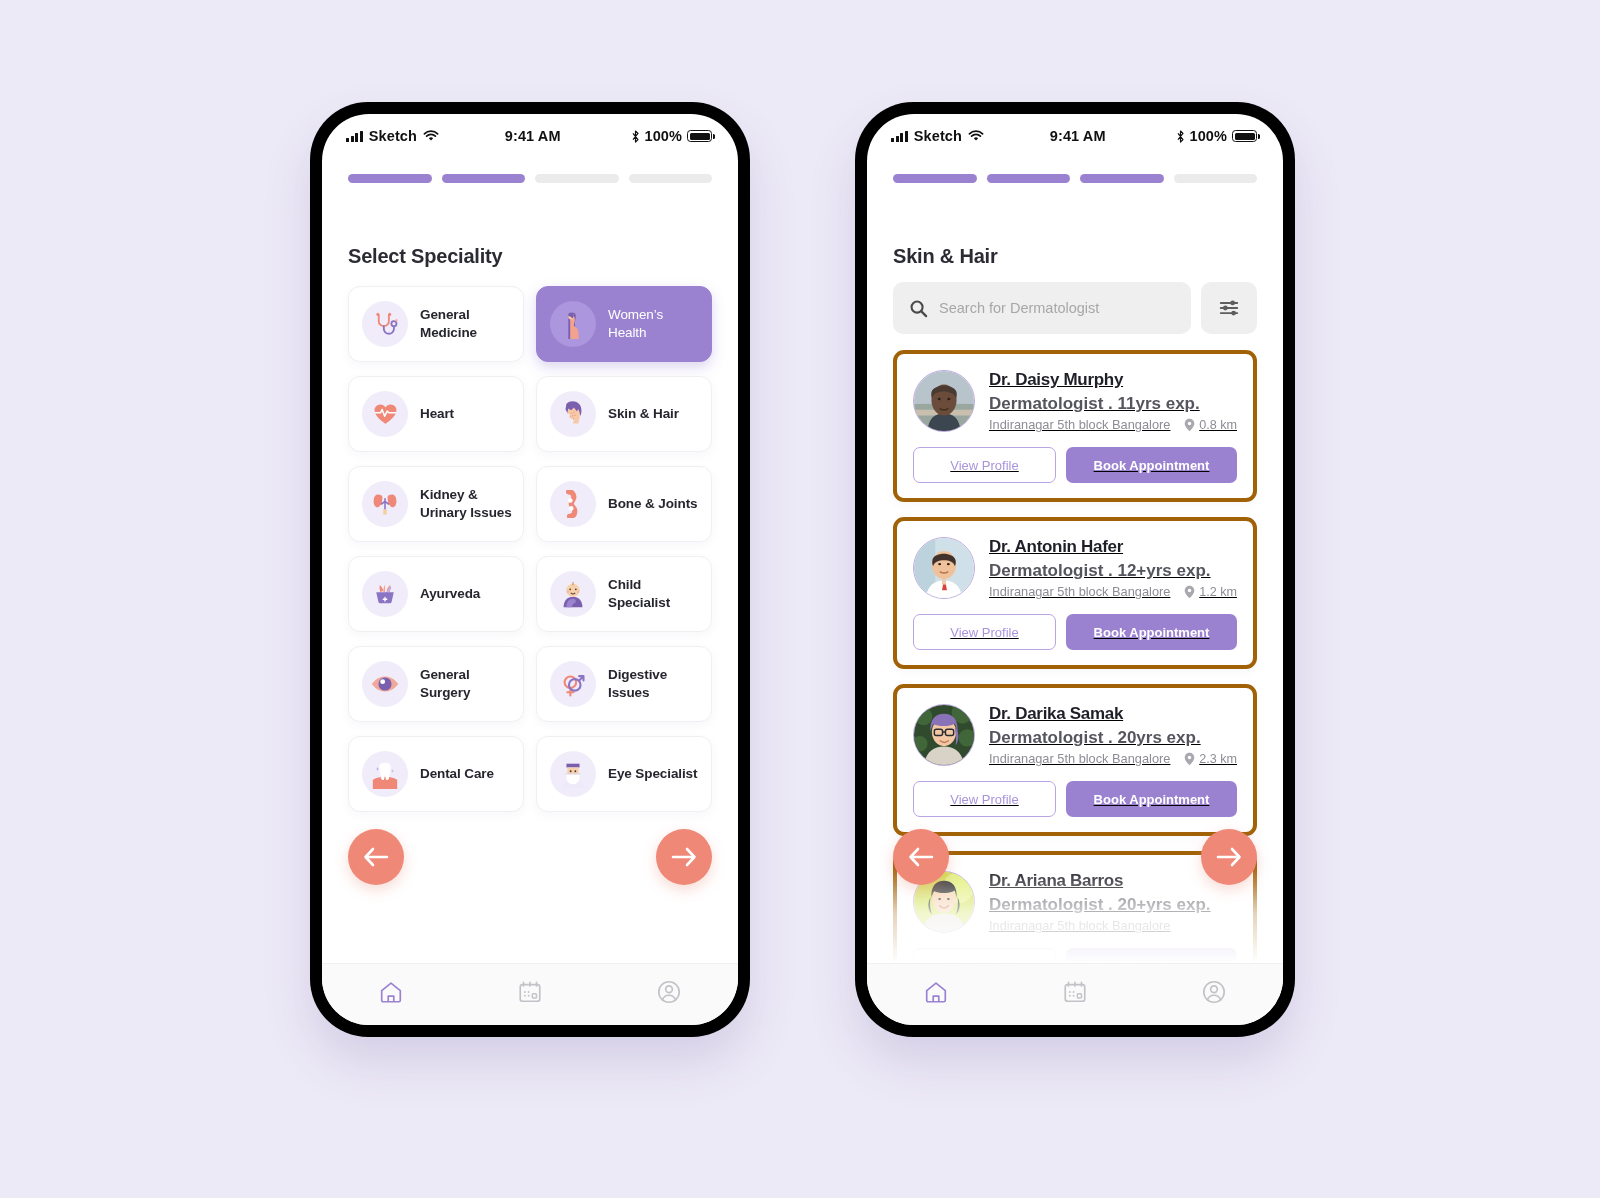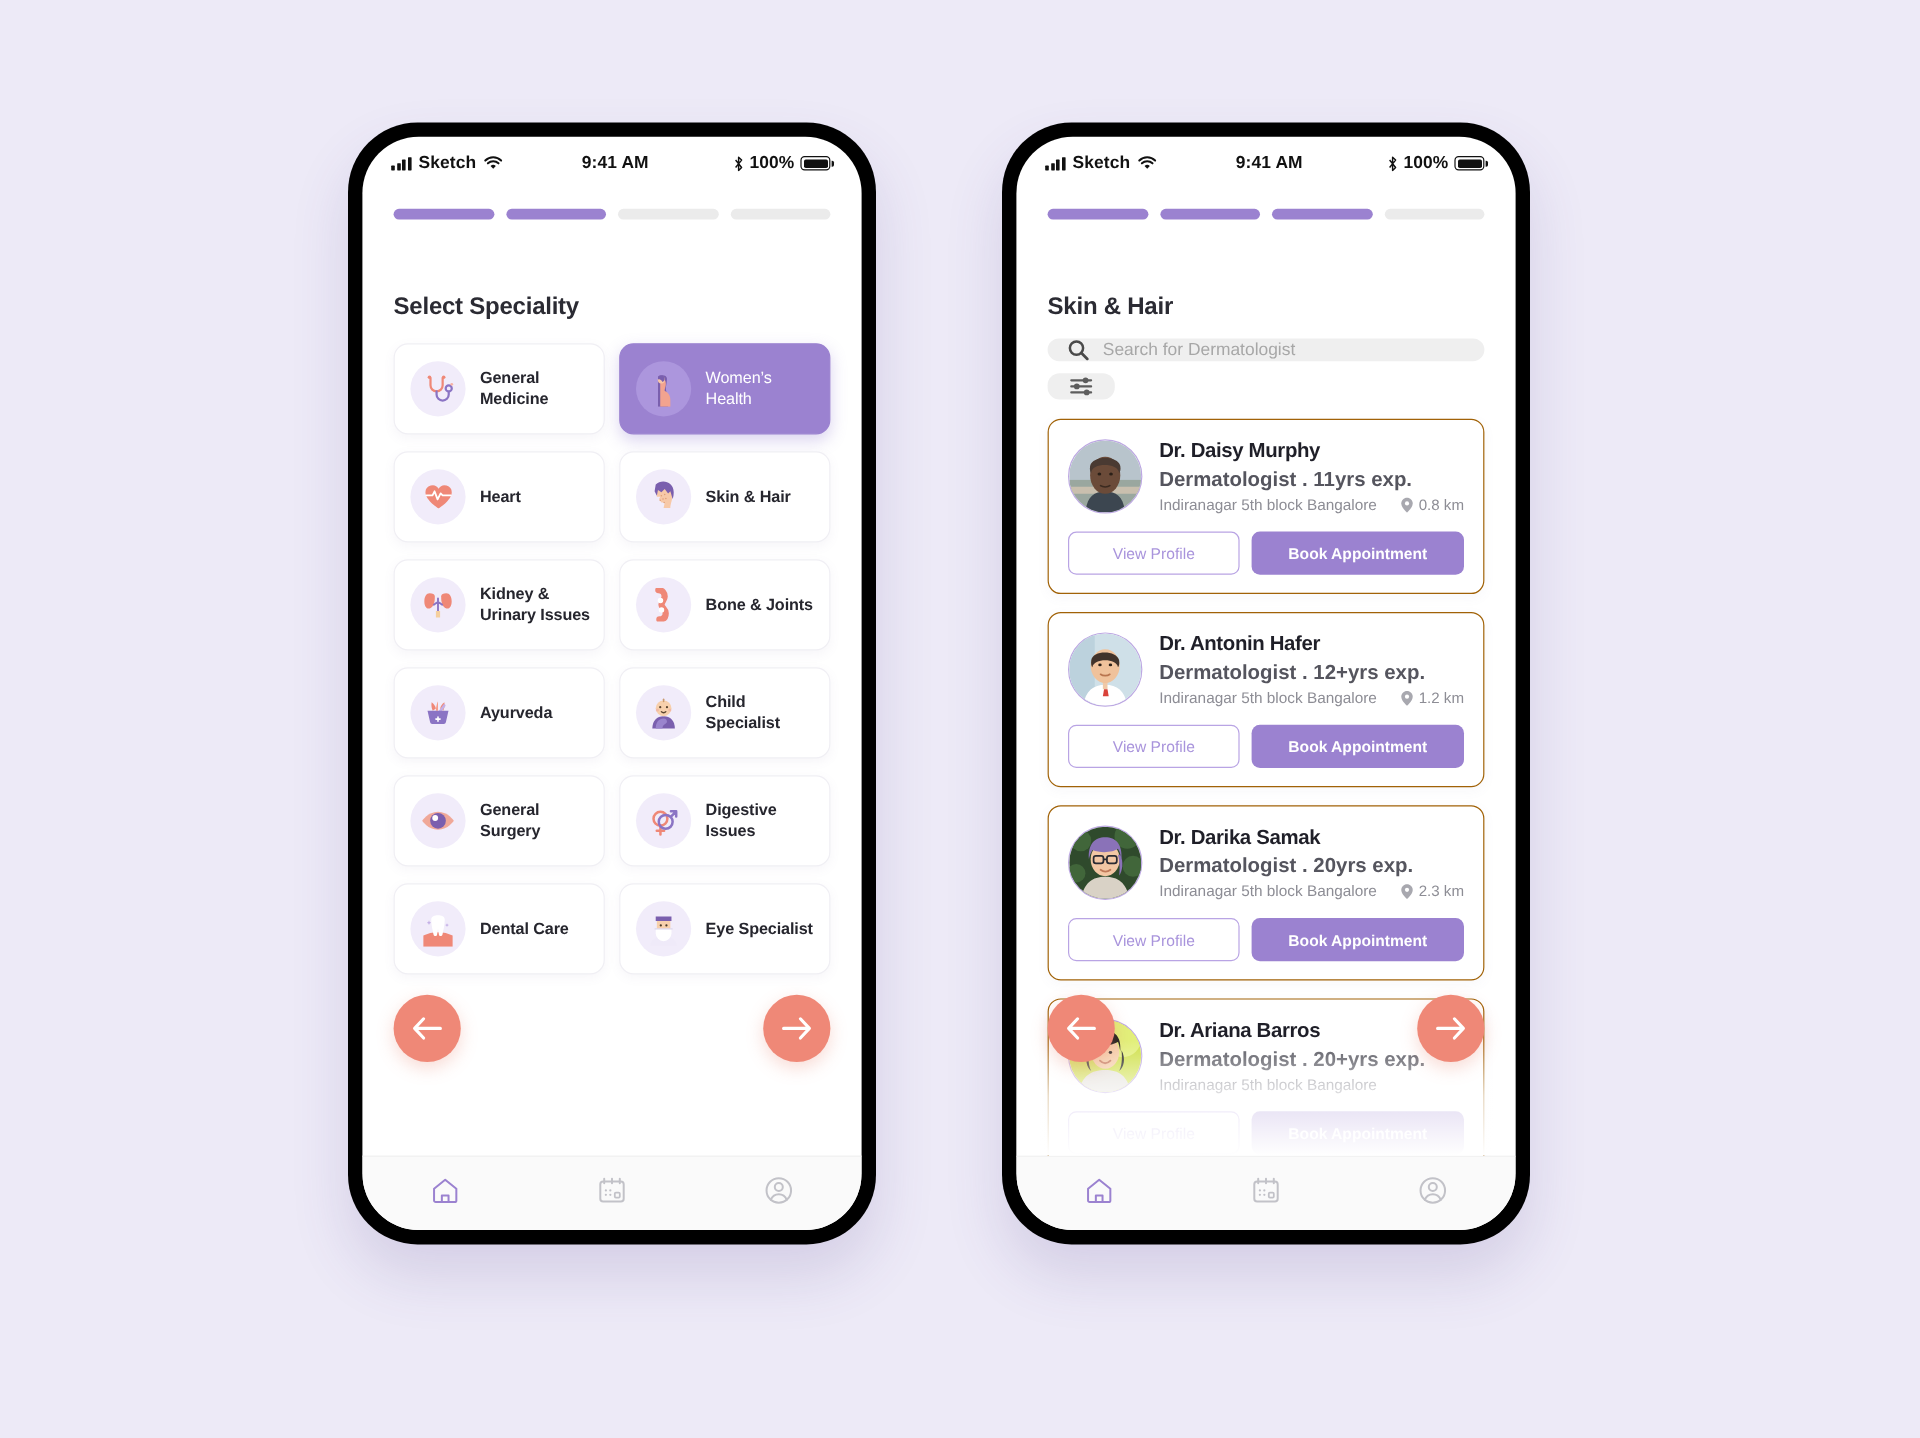--- a/index.html
+++ b/index.html
@@ -12,20 +12,21 @@
   .stage { position: relative; width: 1600px; height: 1198px; }
 
   
   .phone {
     position: absolute;
     width: 440px; height: 935px;
     background: #000;
     border-radius: 58px;
     padding: 12px;
     box-shadow: 0 26px 48px rgba(90, 70, 140, 0.16);
+    margin-left: 20px;
   }
   .phone.left  { left: 290px; top: 102px; }
   .phone.right { left: 835px; top: 102px; }
   .screen {
     position: relative;
     width: 100%; height: 100%;
     background: #ffffff;
     border-radius: 47px;
     overflow: hidden;
     display: flex; flex-direction: column;
@@ -91,41 +92,42 @@
     background: #f1ecfa; display: flex; align-items: center; justify-content: center;
   }
   .spec-card.sel .spec-ic { background: #ac96dd; }
   .spec-label {
     font-size: 13.5px; font-weight: bold; color: #26262e;
     line-height: 1.35; letter-spacing: -.1px;
   }
   .spec-card.sel .spec-label { color: #fff; font-weight: normal; }
 
   
-  .search-row { display: flex; gap: 10px; align-items: stretch; flex-direction: column; }
+  .search-row { display: flex; gap: 10px; align-items: stretch; }
   .search-box {
     flex: 1; background: #efefef; border-radius: 10px;
     display: flex; align-items: center; gap: 11px; padding: 0 16px; height: 52px;
   }
   .search-box input {
     border: none; background: transparent; outline: none; flex: 1;
     font-family: "Liberation Sans", sans-serif; font-size: 14.5px; color: #5c5c5c;
   }
   .search-box input::placeholder { color: #a7a7a7; }
   .filter-btn {
     width: 56px; background: #efefef; border-radius: 10px;
     display: flex; align-items: center; justify-content: center;
   }
 
   
   .doc-list { padding-top: 16px; }
   .doc-card {
-    background: #fff; border: 1px solid #a16207; border-radius: 11px;
+    background: #fff; border: 4px solid #a16207; border-radius: 11px;
     padding: 16px 16px 15px 16px; margin-bottom: 15px;
     box-shadow: 0 3px 10px rgba(120,110,160,.05);
+    text-decoration: underline;
   }
   .doc-top { display: flex; gap: 14px; }
   .avatar {
     width: 62px; height: 62px; flex: 0 0 62px; border-radius: 50%;
     border: 1.5px solid #bda8e3; overflow: hidden; position: relative;
   }
   .avatar svg { display: block; width: 100%; height: 100%; }
   .doc-info { flex: 1; min-width: 0; }
   .doc-name { font-size: 17px; font-weight: bold; color: #1f1f28; letter-spacing: -.3px; }
   .doc-spec { font-size: 17px; font-weight: bold; color: #55555e; margin-top: 4px; }

